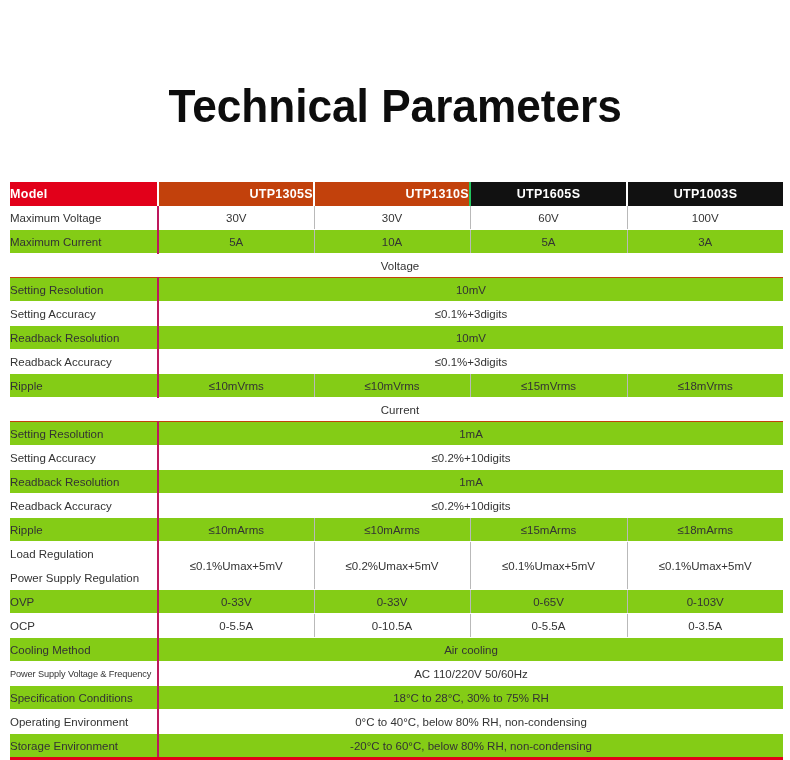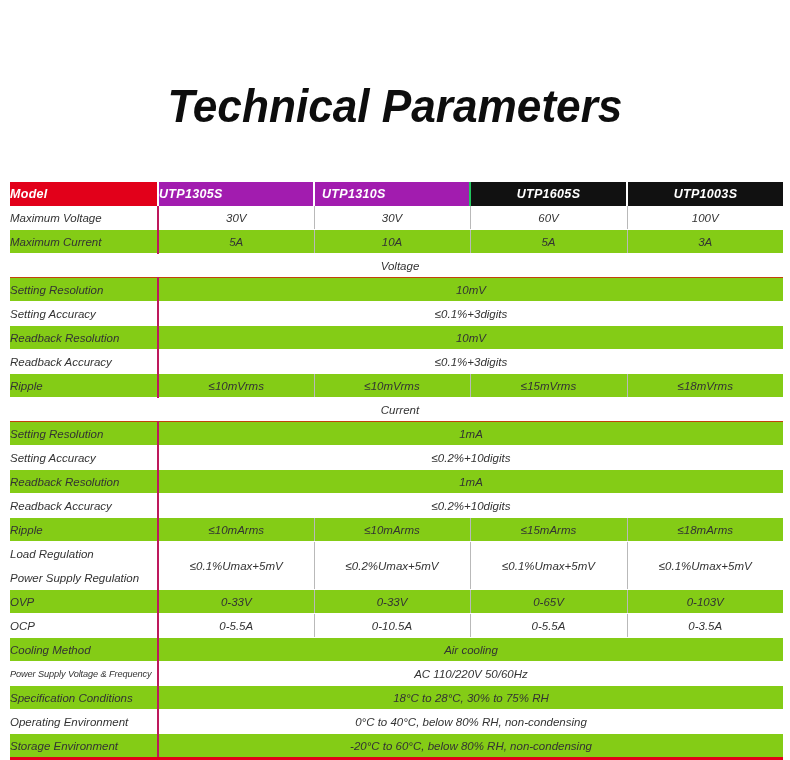--- a/index.html
+++ b/index.html
@@ -14,21 +14,20 @@
     font-family: "Liberation Sans", sans-serif;
     color: #231f20;
     overflow: hidden;
   }
 
   .page {
     position: relative;
     width: 682px;
     height: 760px;
     background: #ffffff;
-    font-style: italic;
   }
 
   
   .title-wrap {
     position: absolute;
     top: 52px;
     left: 0;
     width: 790px;
     text-align: center;
   }
@@ -77,22 +76,22 @@
     color: #ffffff;
     letter-spacing: 0.3px;
   }
   th.h-model {
     background: #e2001a;
     text-align: left;
     padding-left: 7px;
     border-right: 2px solid #ffffff;
   }
   th.h-red {
-    background: #a21caf;
-    text-align: left;
+    background: #c2410c;
+    text-align: right;
     border-right: 2px solid #ffffff;
   }
   th.h-red.last-red { border-right: 2px solid #22c55e; padding-left: 7px; }
   th.h-black {
     background: #111111;
     text-align: center;
     border-right: 2px solid #ffffff;
   }
   th.h-black.end { border-right: none; }
 

